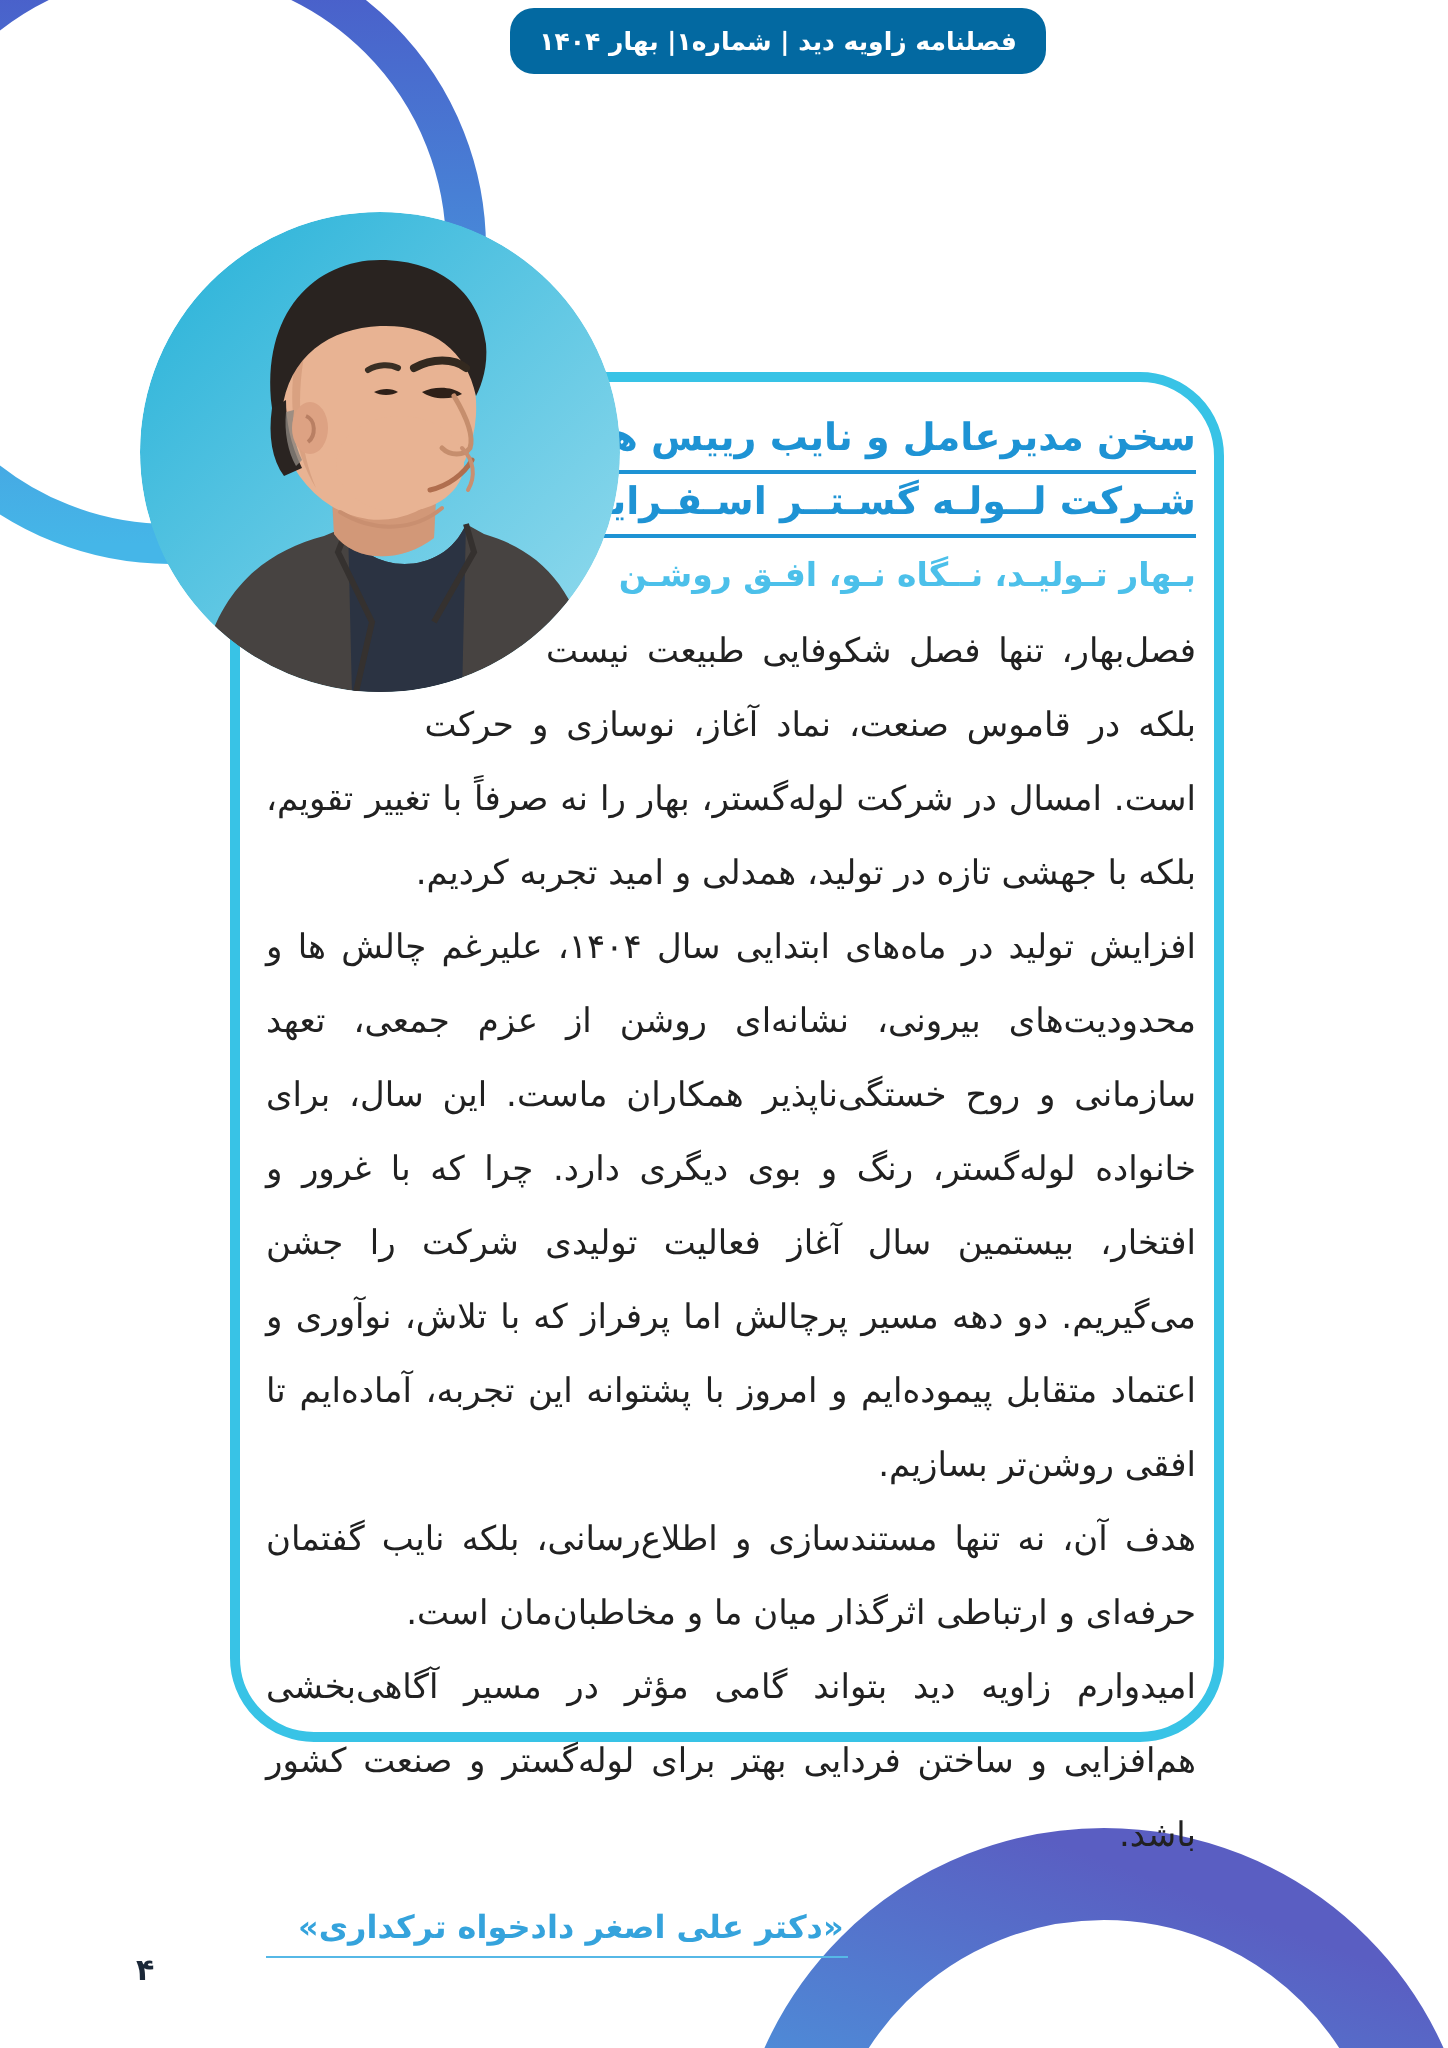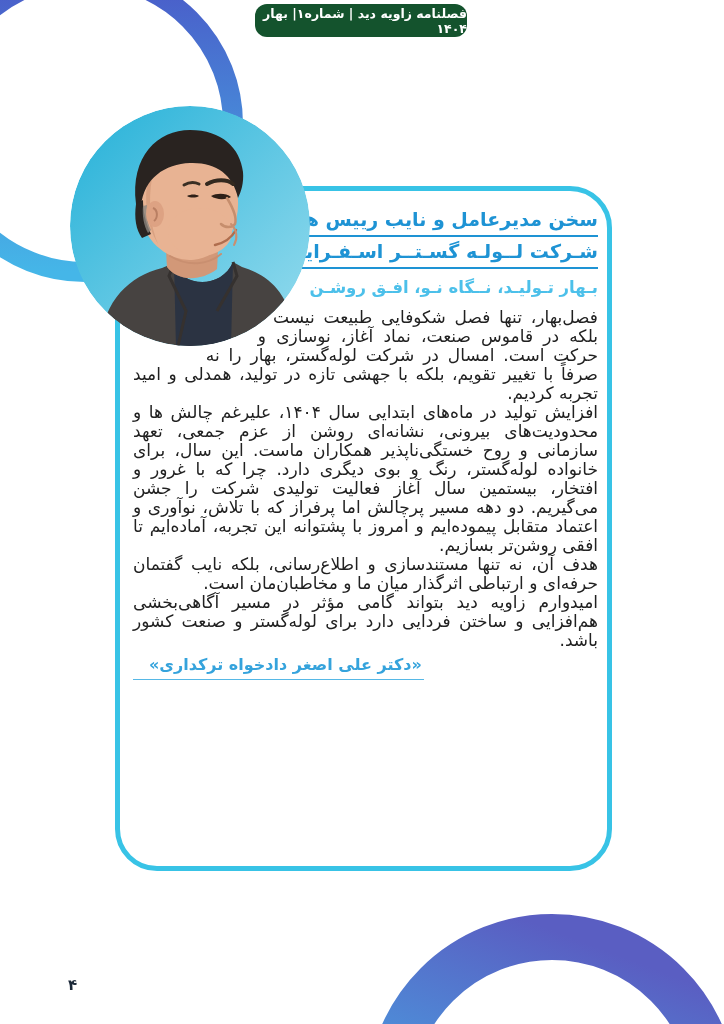--- a/index.html
+++ b/index.html
@@ -9,22 +9,22 @@
   .page {
     position:relative; width:724px; height:1024px;
     background:#ffffff; overflow:hidden; margin:0 auto;
   }
 
   
   .rings-svg { position:absolute; inset:0; width:724px; height:1024px; pointer-events:none; }
 
   
   .issue-badge {
-    position:absolute; top:4px; left:255px; width:212px; height:33px;
-    background:#14532d; border-radius:12px;
+    position:absolute; top:4px; left:255px; width:268px; height:33px;
+    background:#0369a1; border-radius:12px;
     display:flex; align-items:center; justify-content:center;
     direction:rtl; color:#ffffff; font-size:12.5px; font-weight:600;
     letter-spacing:.3px; z-index:6;
   }
 
   
   .card {
     position:absolute; left:115px; top:186px; width:497px; height:685px;
     border:5px solid #38c3e6; border-radius:42px; background:#ffffff;
     direction:rtl; z-index:2;
@@ -35,34 +35,34 @@
   .title-line {
     display:inline-block; color:#1e93d4; font-size:19px; font-weight:bold;
     border-bottom:2px solid #1e93d4; padding-bottom:2px;
   }
   .subtitle {
     margin-top:9px; text-align:right;
     color:#4cc0ea; font-size:16.5px; font-weight:bold;
   }
 
   .body-text {
-    margin-top:11px; color:#212121; font-size:17px; line-height:19px;
+    margin-top:11px; color:#212121; font-size:17px; line-height:37px;
   }
   .body-text p {
     text-align:justify; text-align-last:right;
   }
   .photo-spacer {
     float:left; width:140px; height:40px;
     shape-outside:circle(120px at 57px -86px); shape-margin:5px;
   }
 
   .signature-row { margin-top:5px; text-align:left; }
   .signature {
     display:inline-block; color:#35a3dc; font-size:16px; font-weight:bold;
-    border-bottom:1.5px solid #56b8e6; padding:0 2px 5px 16px;
+    border-bottom:1.5px solid #56b8e6; padding:0 2px 5px 16px;margin-top:12px;
   }
 
   
   .photo-circle {
     position:absolute; left:70px; top:106px; width:240px; height:240px;
     border-radius:50%; overflow:hidden; z-index:4;
   }
   .photo-circle svg { display:block; width:240px; height:240px; }
 
   .page-number {
@@ -99,21 +99,21 @@
       <span class="title-line">سخن مدیرعامل و نایب رییس هیات مدیره</span><br>
       <span class="title-line">شـرکت لــولـه گسـتــر اسـفـرایـن</span>
     </div>
     <div class="subtitle">بـهار تـولیـد، نــگاه نـو، افـق روشـن</div>
 
     <div class="body-text">
       <div class="photo-spacer"></div>
       <p>فصل‌بهار، تنها فصل شکوفایی طبیعت نیست بلکه در قاموس صنعت، نماد آغاز، نوسازی و حرکت است. امسال در شرکت لوله‌گستر، بهار را نه صرفاً با تغییر تقویم، بلکه با جهشی تازه در تولید، همدلی و امید تجربه کردیم.</p>
       <p>افزایش تولید در ماه‌های ابتدایی سال ۱۴۰۴، علیرغم چالش ها و محدودیت‌های بیرونی، نشانه‌ای روشن از عزم جمعی، تعهد سازمانی و روح خستگی‌ناپذیر همکاران ماست. این سال، برای خانواده لوله‌گستر، رنگ و بوی دیگری دارد. چرا که با غرور و افتخار، بیستمین سال آغاز فعالیت تولیدی شرکت را جشن می‌گیریم. دو دهه مسیر پرچالش اما پرفراز که با تلاش، نوآوری و اعتماد متقابل پیموده‌ایم و امروز با پشتوانه این تجربه، آماده‌ایم تا افقی روشن‌تر بسازیم.</p>
       <p>هدف آن، نه تنها مستندسازی و اطلاع‌رسانی، بلکه نایب گفتمان حرفه‌ای و ارتباطی اثرگذار میان ما و مخاطبان‌مان است.</p>
-      <p>امیدوارم زاویه دید بتواند گامی مؤثر در مسیر آگاهی‌بخشی هم‌افزایی و ساختن فردایی دارد برای لوله‌گستر و صنعت کشور باشد.</p>
+      <p>امیدوارم زاویه دید بتواند گامی مؤثر در مسیر آگاهی‌بخشی هم‌افزایی و ساختن فردایی بهتر برای لوله‌گستر و صنعت کشور باشد.</p>
     </div>
 
     <div class="signature-row">
       <span class="signature">«دکتر علی اصغر دادخواه ترکداری»</span>
     </div>
   </div>
 
   <div class="photo-circle">
     <svg viewBox="0 0 240 240" aria-hidden="true">
       <defs>

